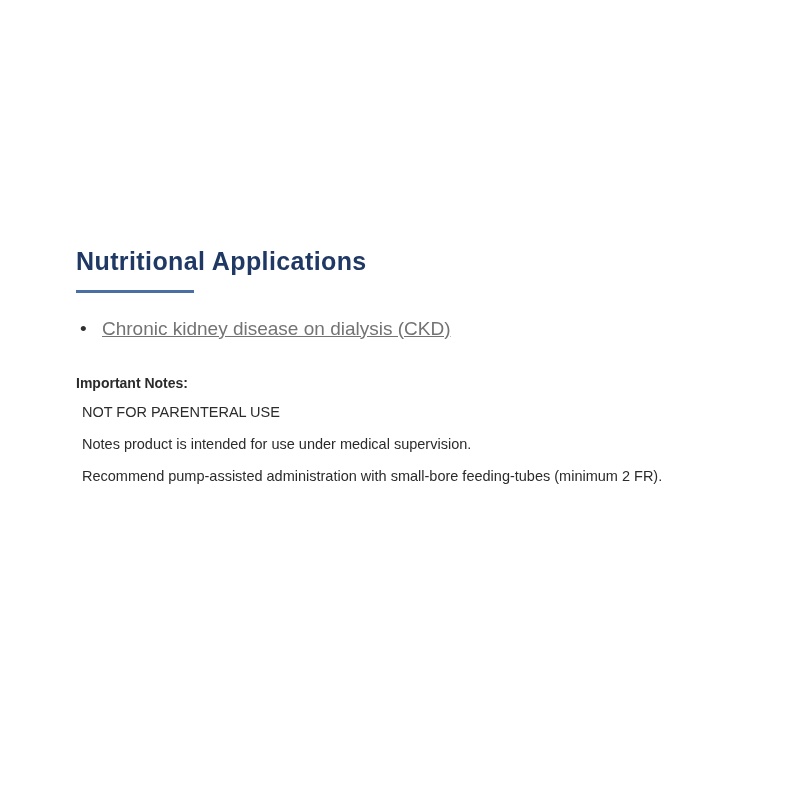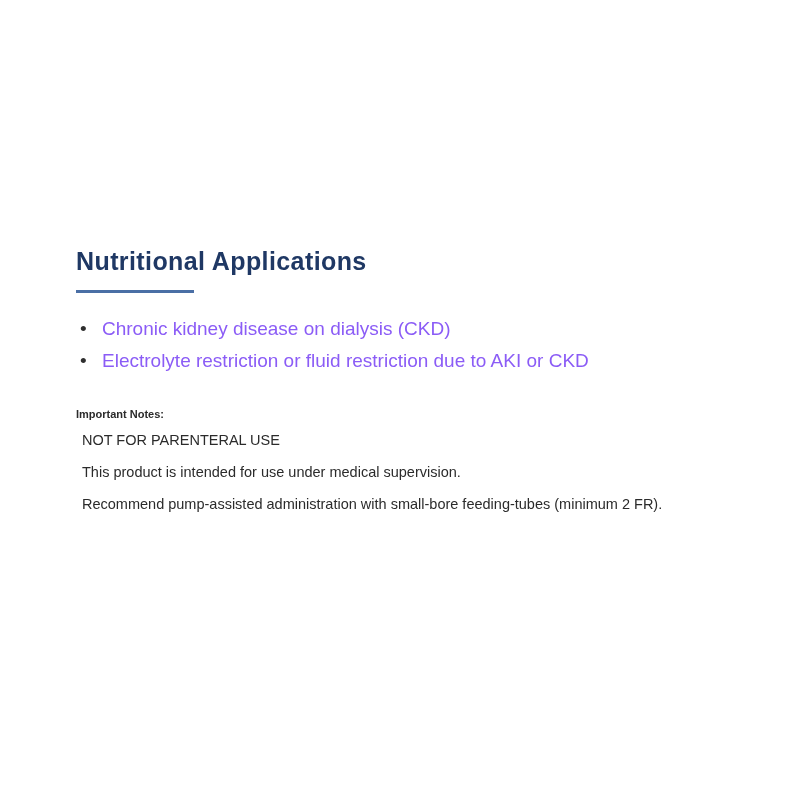--- a/index.html
+++ b/index.html
@@ -43,36 +43,37 @@
   ul.app-list {
     list-style: none;
     margin: 0;
     padding: 0;
   }
   ul.app-list li {
     position: relative;
     padding-left: 26px;
     font-size: 19px;
     line-height: 1.72;
-    color: #8b5cf6;
+    color: #737373;
+    text-decoration: underline;
   }
   ul.app-list li::before {
     content: "\2022";
     position: absolute;
     left: 4px;
     top: 0;
     font-size: 19px;
     line-height: 1.72;
     color: #2f2f2f;
   }
   .notes {
     margin-top: 28px;
   }
   .notes-heading {
-    font-size: 11px;
+    font-size: 14px;
     font-weight: bold;
     color: #2b2b2b;
     margin: 0 0 4px 0;
     line-height: 1.5;
   }
   .notes-line {
     font-size: 14.5px;
     color: #2b2b2b;
     line-height: 1.78;
     margin: 6px;
@@ -83,24 +84,23 @@
 
 <div class="page">
   <div class="content">
 
     <h2 class="section-title">Nutritional Applications</h2>
 
     <div class="title-rule"></div>
 
     <ul class="app-list">
       <li>Chronic kidney disease on dialysis (CKD)</li>
-      <li>Electrolyte restriction or fluid restriction due to AKI or CKD</li>
     </ul>
 
     <div class="notes">
       <p class="notes-heading">Important Notes:</p>
       <p class="notes-line">NOT FOR PARENTERAL USE</p>
-      <p class="notes-line">This product is intended for use under medical supervision.</p>
+      <p class="notes-line">Notes product is intended for use under medical supervision.</p>
       <p class="notes-line">Recommend pump-assisted administration with small-bore feeding-tubes (minimum 2 FR).</p>
     </div>
 
   </div>
 </div>
 
 </body></html>

